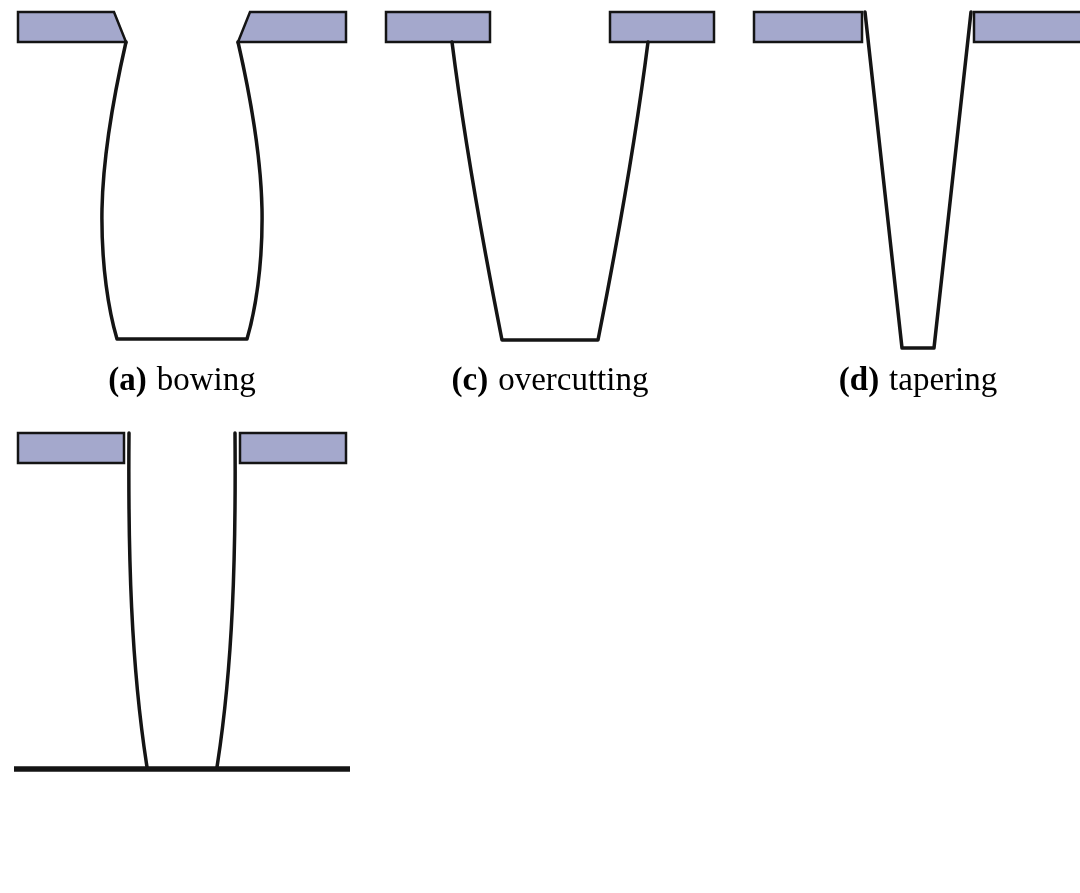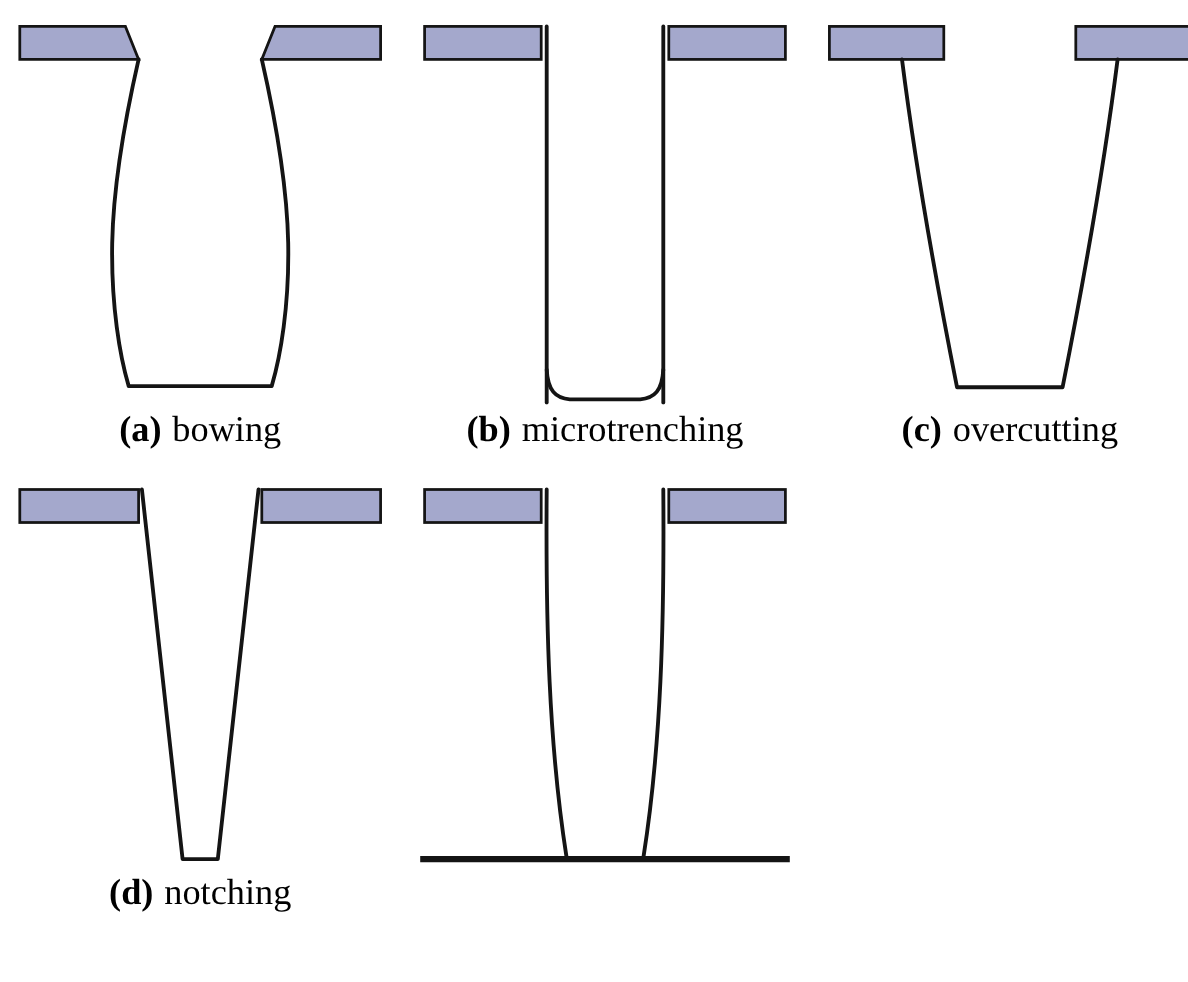--- a/index.html
+++ b/index.html
@@ -11,21 +11,21 @@
     width: 1080px;
     height: 893px;
     font-family: "Liberation Serif", "DejaVu Serif", serif;
     overflow: hidden;
   }
   .figure-grid {
     display: grid;
     grid-template-columns: repeat(3, 340px);
     column-gap: 27px;
     row-gap: 46px;
-    padding: 16px 10px 0 12px;
+    padding: 4px 10px 0 12px;
     gap: 28px;
   }
   .panel {
     display: flex;
     flex-direction: column;
     align-items: center;
   }
   .panel svg {
     display: block;
   }
@@ -70,52 +70,40 @@
     <svg width="340" height="352" viewBox="0 0 340 352">
       <polygon class="mask" points="6,8 102,8 114,38 6,38" fill="#a4a8cc"></polygon>
       <polygon class="mask" points="238,8 334,8 334,38 226,38" fill="#a4a8cc"></polygon>
       <path class="profile" d="M 114,38 C 101,95 91,155 90,205 C 89,262 97,308 105,335 L 235,335 C 243,308 251,262 250,205 C 249,155 239,95 226,38"></path>
     </svg>
     <div class="caption">
       <span class="paren">(</span><span class="ltr">a</span><span class="paren">)</span><span class="lbl">bowing</span>
     </div>
   </div>
 
-  <div class="panel">
-    <svg width="340" height="352" viewBox="0 0 340 352">
-      <rect class="mask" x="6" y="8" width="106" height="30" fill="#a4a8cc"></rect>
-      <rect class="mask" x="228" y="8" width="106" height="30" fill="#a4a8cc"></rect>
-      <path class="profile" d="M 117,8 L 117,350"></path>
-      <path class="profile" d="M 223,8 L 223,350"></path>
-      <path class="profile" d="M 117,320 C 118,339 125,346 138,347 L 202,347 C 215,346 222,339 223,320"></path>
-    </svg>
-    <div class="caption">
-      <span class="paren">(</span><span class="ltr">b</span><span class="paren">)</span><span class="lbl">microtrenching</span>
-    </div>
-  </div>
 
   <div class="panel">
     <svg width="340" height="352" viewBox="0 0 340 352">
       <rect class="mask" x="6" y="8" width="104" height="30" fill="#a4a8cc"></rect>
       <rect class="mask" x="230" y="8" width="104" height="30" fill="#a4a8cc"></rect>
       <path class="profile" d="M 72,38 C 83,125 102,235 122,336 L 218,336 C 238,235 257,125 268,38"></path>
     </svg>
     <div class="caption">
       <span class="paren">(</span><span class="ltr">c</span><span class="paren">)</span><span class="lbl">overcutting</span>
     </div>
   </div>
 
   <div class="panel">
     <svg width="340" height="352" viewBox="0 0 340 352">
       <rect class="mask" x="6" y="8" width="108" height="30" fill="#a4a8cc"></rect>
       <rect class="mask" x="226" y="8" width="108" height="30" fill="#a4a8cc"></rect>
       <path class="profile" d="M 117,8 L 154,344 L 186,344 L 223,8"></path>
     </svg>
     <div class="caption">
-      <span class="paren">(</span><span class="ltr">d</span><span class="paren">)</span><span class="lbl">notching</span>
+      <span class="paren">(</span><span class="ltr">d</span><span class="paren">)</span><span class="lbl">tapering</span>
     </div>
   </div>
 
 
   <div class="panel">
     <svg width="340" height="352" viewBox="0 0 340 352">
       <rect class="mask" x="6" y="8" width="106" height="30" fill="#a4a8cc"></rect>
       <rect class="mask" x="228" y="8" width="106" height="30" fill="#a4a8cc"></rect>
       <path class="profile" d="M 117,8 C 116,130 119,240 135,342"></path>
       <path class="profile" d="M 223,8 C 224,130 221,240 205,342"></path>

